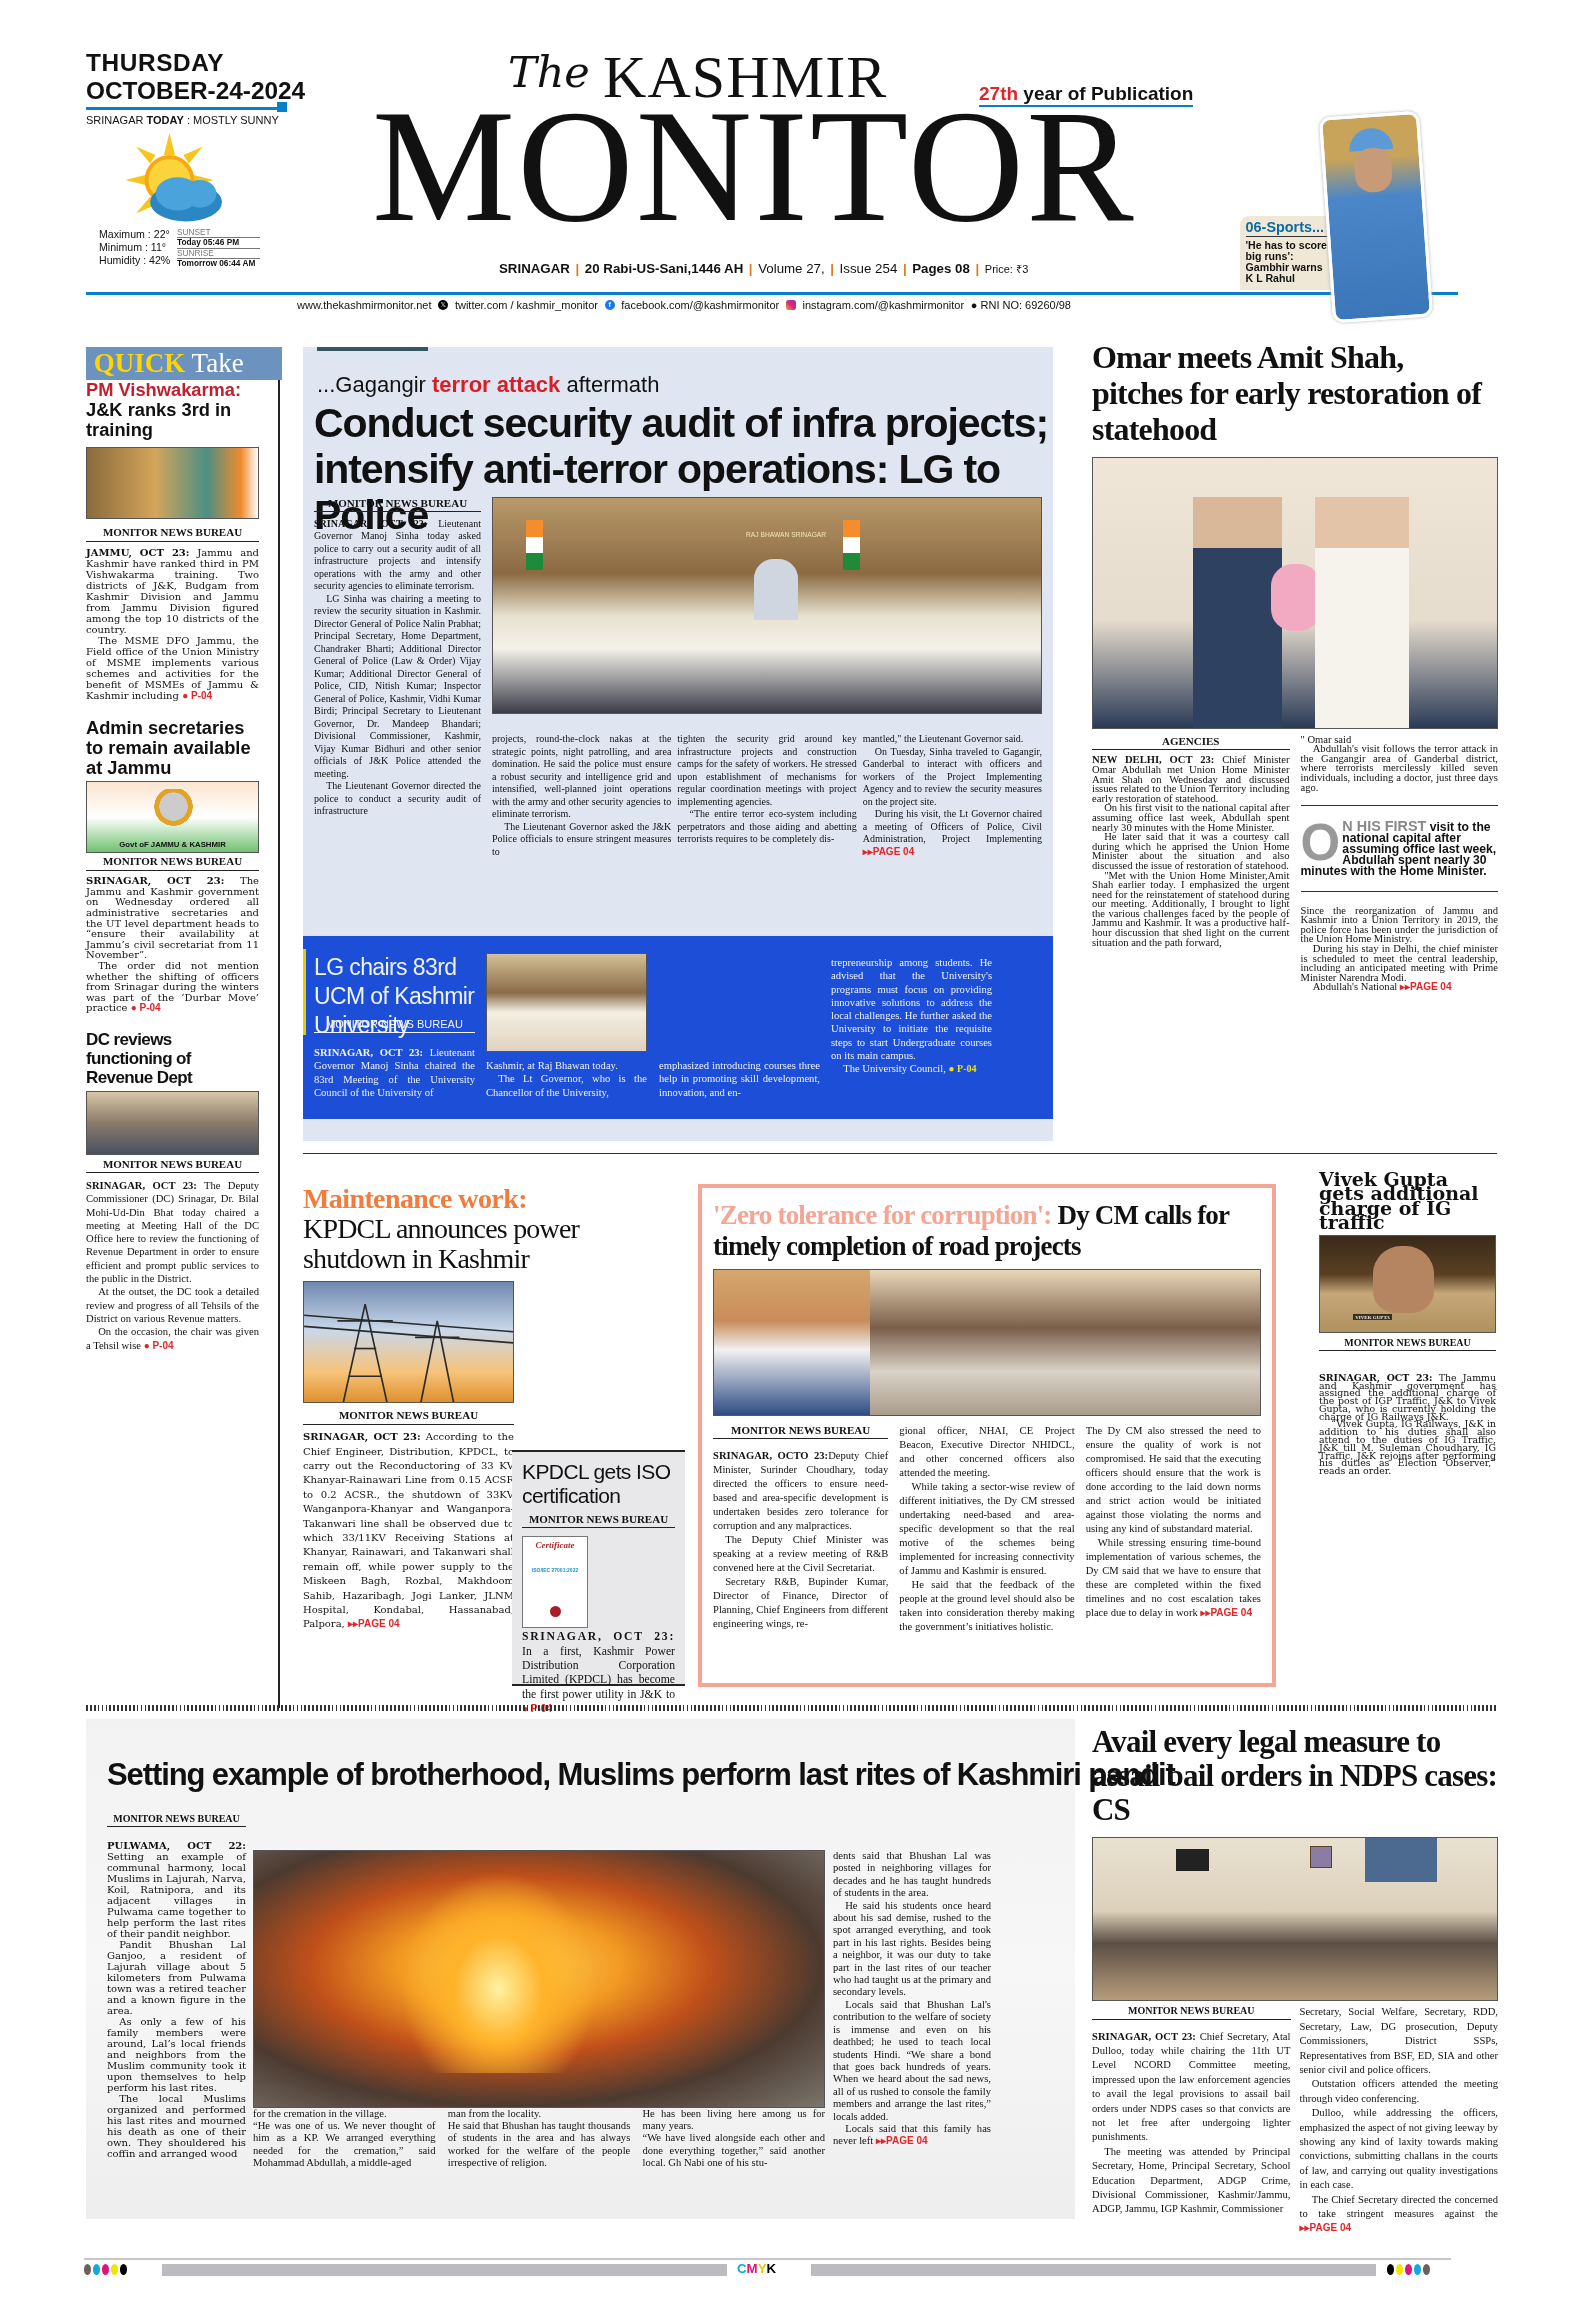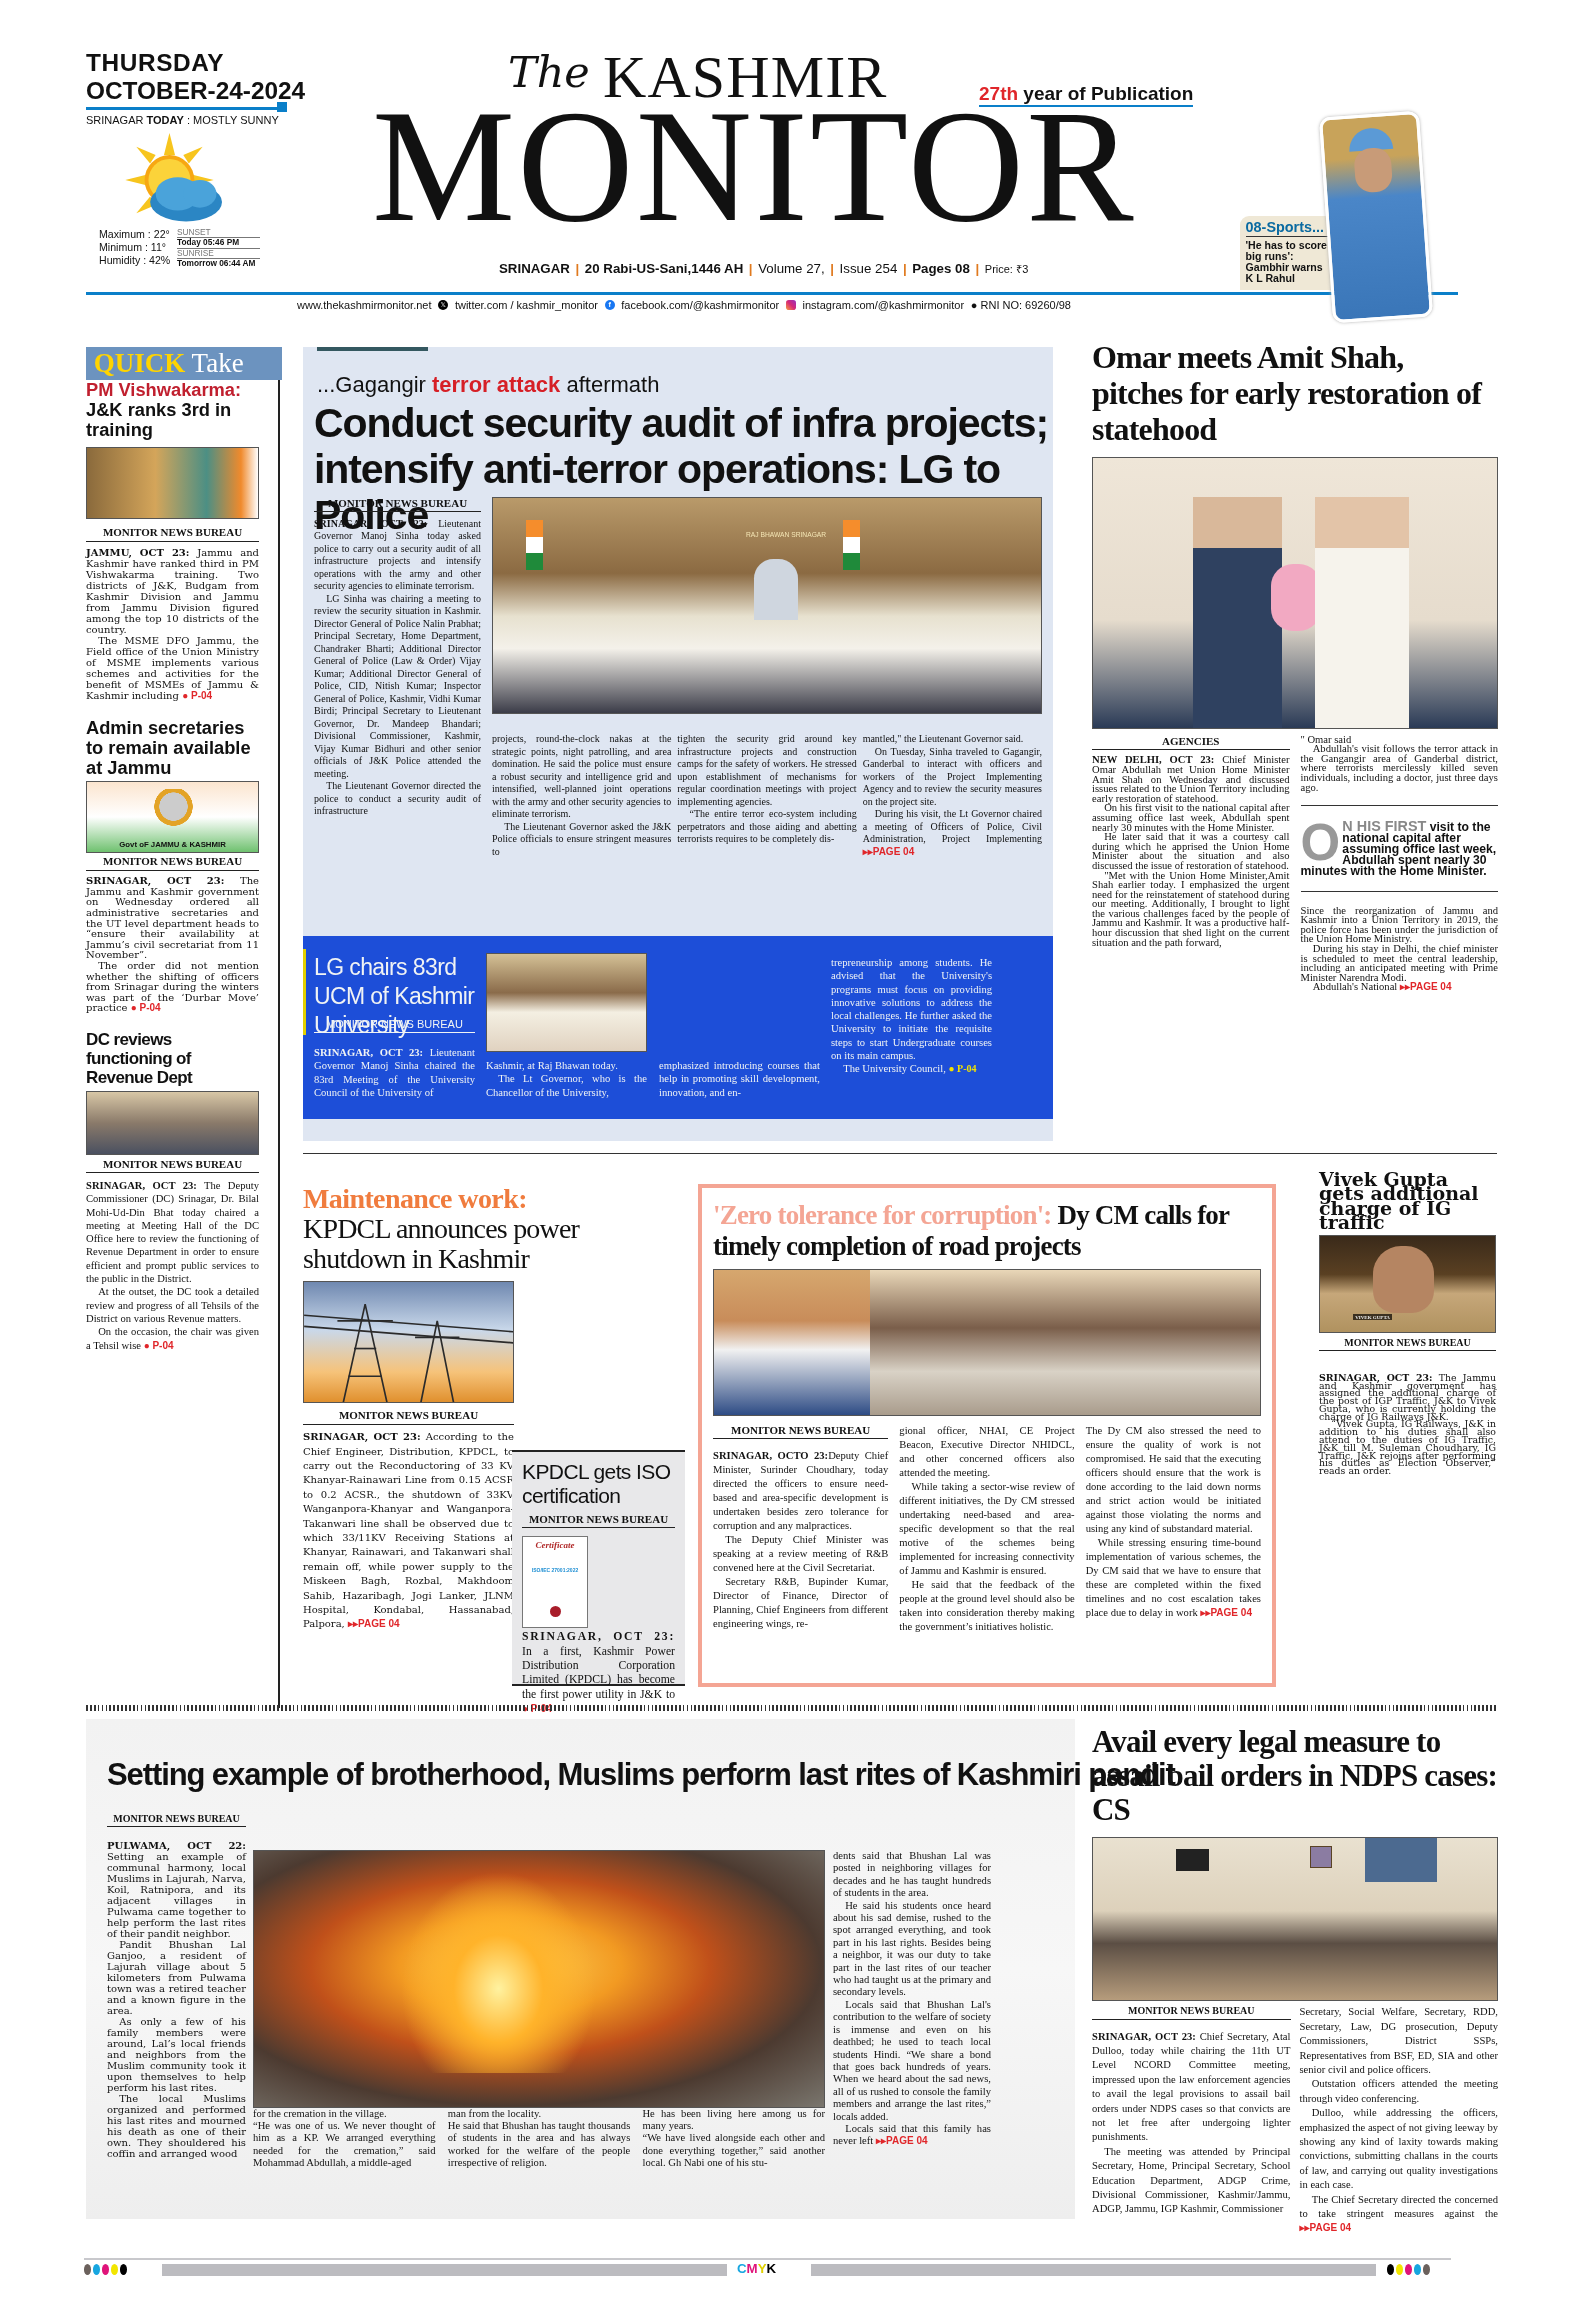--- a/index.html
+++ b/index.html
@@ -87,21 +87,21 @@
     <span style="display:inline-block;width:10px;height:10px;border-radius:50%;background:#000;color:#fff;font-size:6.7px;text-align:center;line-height:10px">𝕏</span>
     <span>twitter.com / kashmir_monitor</span>
     <span style="display:inline-block;width:10px;height:10px;border-radius:50%;background:#1877f2;color:#fff;font-size:7.2px;text-align:center;line-height:10px;font-weight:bold">f</span>
     <span>facebook.com/@kashmirmonitor</span>
     <span style="display:inline-block;width:10px;height:10px;border-radius:2.8px;background:linear-gradient(45deg,#f9a03f,#d62976,#962fbf)"></span>
     <span>instagram.com/@kashmirmonitor</span>
     <span>● RNI NO: 69260/98</span>
   </div>
 
   <div class="abs" style="left:1240px;top:216px;width:94px;height:74px;background:#efe8d6;border-radius:9px 0 0 0;padding:3.3px 5.6px">
-    <div class="cond" style="color:#0a6aa1;font-size:14.4px;font-weight:bold;border-bottom:1.1px solid #333;padding-bottom:1.1px">08-Sports...</div>
+    <div class="cond" style="color:#0a6aa1;font-size:14.4px;font-weight:bold;border-bottom:1.1px solid #333;padding-bottom:1.1px">06-Sports...</div>
     <div class="cond" style="font-size:10.6px;font-weight:bold;line-height:11px;margin-top:2.2px">'He has to score big runs': Gambhir warns K L Rahul</div>
   </div>
   <div class="abs photo" style="left:1326px;top:114px;width:100px;height:206px;transform:rotate(-4deg);border:3.3px solid #fff;border-radius:11px;box-shadow:0 0 3.3px #aaa;background:linear-gradient(180deg,#c8a35a 0%,#c8a35a 20%,#4a86c8 40%,#3a76b8 100%)">
     <div style="position:absolute;left:25px;top:11px;width:44px;height:22px;background:#5b9ad6;border-radius:22px 22px 0 0"></div>
     <div style="position:absolute;left:29px;top:31px;width:37px;height:44px;background:#c89b78;border-radius:16.7px"></div>
   </div>
 </div>
 
 <div class="abs" style="left:86px;top:347px;width:194px;height:1361px;border-right:2.2px solid #222">
   <div style="width:196px;height:33px;background:#6c93bf;padding:2.2px 7.8px;font-family:'Liberation Serif',serif;font-size:27px;line-height:29px">
@@ -187,21 +187,21 @@
     <div class="cond" style="position:absolute;left:11px;top:82px;width:161px;font-size:11px;text-align:center;border-bottom:1.7px solid #f0f3f4;padding-bottom:2.2px">MONITOR NEWS BUREAU</div>
     <div class="body-txt cond" style="position:absolute;left:11px;top:110px;width:161px;font-size:10.6px;line-height:13.3px">
       <p><b>SRINAGAR, OCT 23:</b> <span>Lieutenant Governor Manoj Sinha chaired the 83rd Meeting of the University Council of the University of</span></p>
     </div>
     <div class="photo" style="position:absolute;left:183px;top:16.7px;width:161px;height:99px;background:linear-gradient(180deg,#d4c196 0%,#8a6b4a 40%,#f4efe2 60%,#e0d2c0 100%)"></div>
     <div class="body-txt cond" style="position:absolute;left:183px;top:123px;width:161px;font-size:10.6px;line-height:13.3px">
       <p style="text-indent:0">Kashmir, at Raj Bhawan today.</p>
       <p>The Lt Governor,  who is the Chancellor of the University,</p>
     </div>
     <div class="body-txt cond" style="position:absolute;left:356px;top:123px;width:161px;font-size:10.6px;line-height:13.3px">
-      <p style="text-indent:0">emphasized introducing courses that help in promoting skill development, innovation, and en-</p>
+      <p style="text-indent:0">emphasized introducing courses three help in promoting skill development, innovation, and en-</p>
     </div>
     <div class="body-txt cond" style="position:absolute;left:528px;top:20px;width:161px;font-size:10.6px;line-height:13.3px">
       <p style="text-indent:0">trepreneurship among students. He advised that the University's programs must focus on providing innovative solutions to address the local challenges. He further asked the University to initiate the requisite steps to start Undergraduate courses on its main campus.</p>
       <p><span>The University Council,</span> <span style="color:#f2e100;font-weight:bold;font-size:10px">● <span>P-04</span></span></p>
     </div>
   </div>
 </div>
 
 <div class="abs" style="left:1092px;top:339px;width:406px;height:811px">
   <div class="dserif" style="font-size:32px;font-weight:bold;line-height:36px;letter-spacing:-0.8px;font-family:'Liberation Serif',serif">Omar meets Amit Shah, pitches for early restoration of statehood</div>

